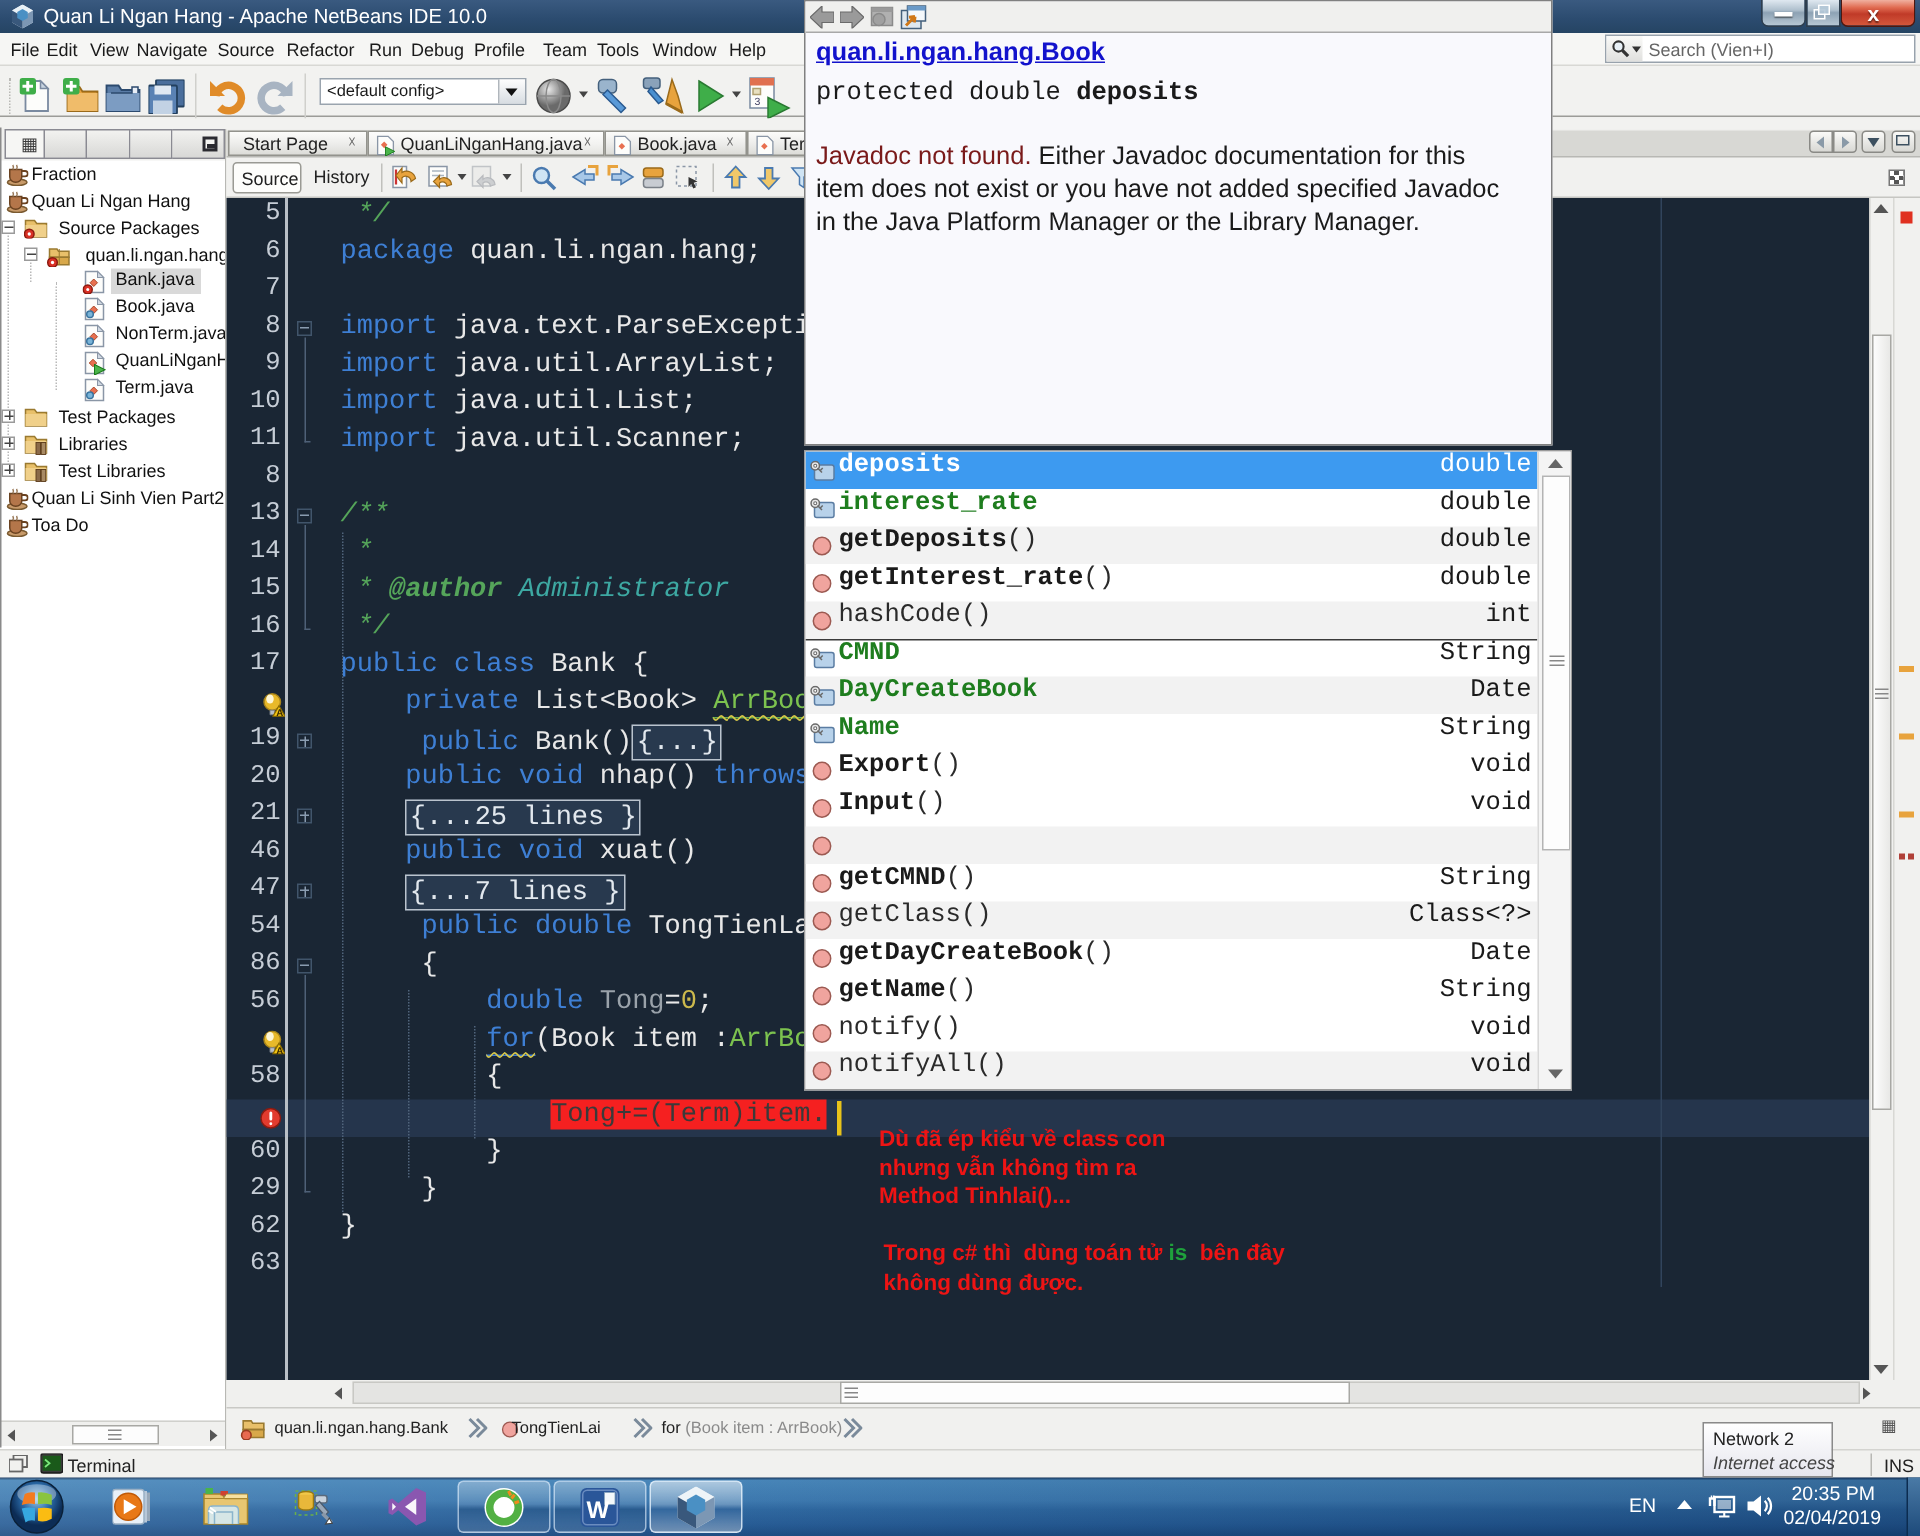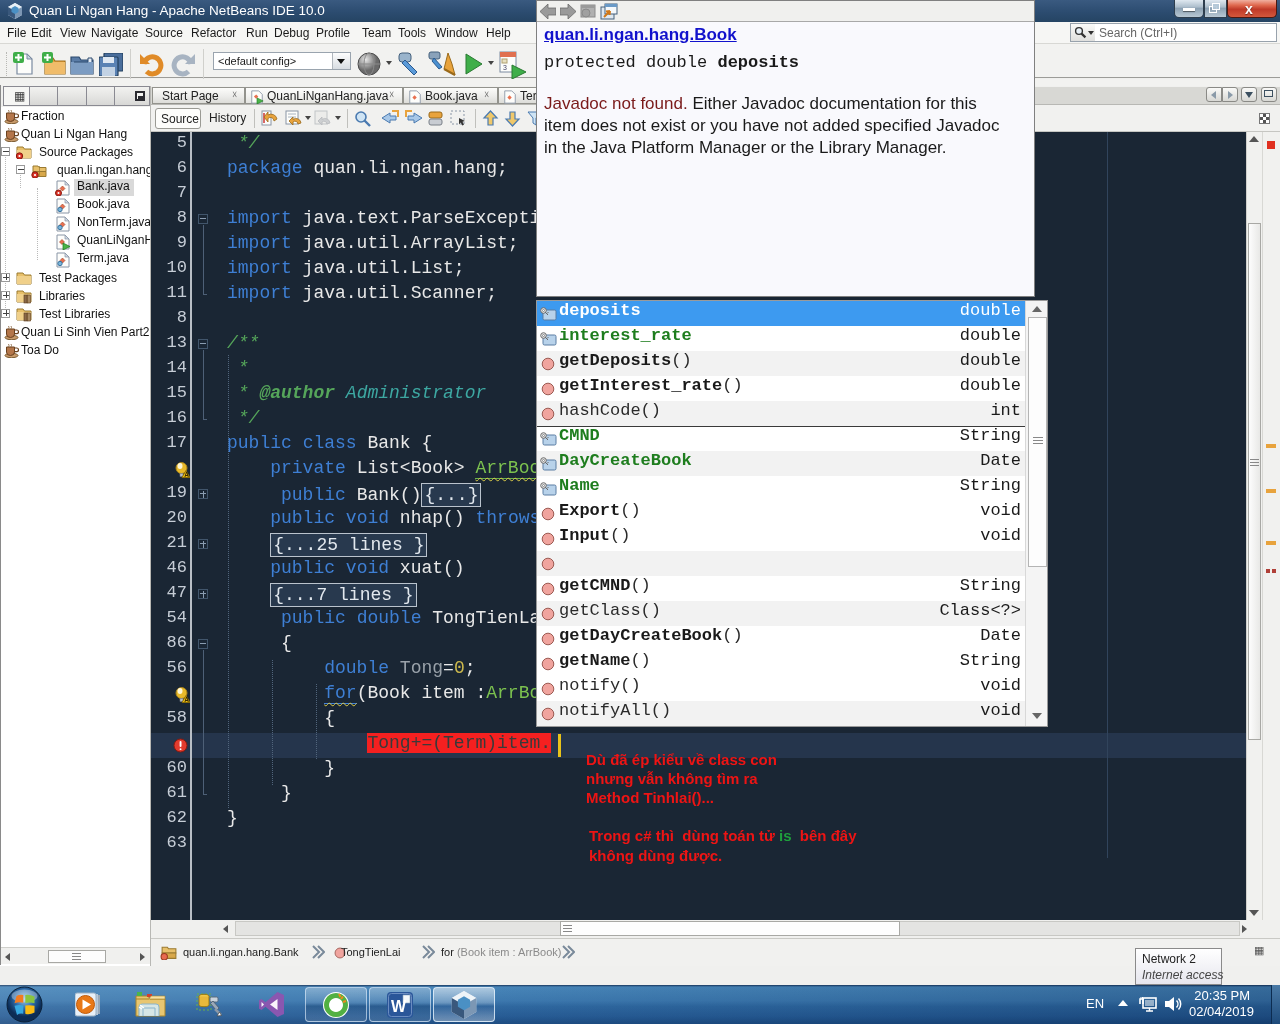--- a/index.html
+++ b/index.html
@@ -65,21 +65,21 @@
       <div class="mi ab" style="left:435px;top:4px">Window</div>
       <div class="mi ab" style="left:486px;top:4px">Help</div>
 
  <div class="ab" style="left:1070px;top:1px;width:207px;height:19px;background:#fff;border:1px solid #98a2ac">
   <div class="ab" style="left:0;top:0;width:24px;height:17px;background:linear-gradient(180deg,#fafaf8,#e0e0de)"></div>
   <svg class="ab" style="left:3px;top:2px" width="13" height="13" viewBox="0 0 13 13">
           <circle cx="5" cy="5" r="3.4" fill="#e8f0f6" stroke="#333" stroke-width="1.4"></circle>
           <line x1="7.6" y1="7.6" x2="11.4" y2="11.4" stroke="#333" stroke-width="2.2"></line>
         </svg>
   <div class="ab" style="left:17px;top:7px;width:0;height:0;border-left:3px solid transparent;border-right:3px solid transparent;border-top:4px solid #333"></div>
-  <div class="ab" style="left:28px;top:2px;font-size:12px;color:#666">Search (Ctrl+I)</div>
+  <div class="ab" style="left:28px;top:2px;font-size:12px;color:#666">Search (Vien+I)</div>
  </div>
 </div>
 
 <div class="ab" id="toolbar" style="left:0;top:44px;width:1280px;height:34px;background:#f2f2f0;border-bottom:1px solid #9c9c98">
 
  <svg class="ab" style="left:13px;top:8px" width="22" height="24" viewBox="0 0 22 24">
         <path d="M4 2h10l5 5v15H4z" fill="#fdfdfb" stroke="#7a8aa0" stroke-width="1.2"></path>
         <path d="M14 2l5 5h-5z" fill="#c8d4e0" stroke="#7a8aa0" stroke-width="1"></path>
         <rect x="0" y="0" width="11" height="11" rx="2" fill="#3fae49"></rect>
         <path d="M5.5 2v7M2 5.5h7" stroke="#fff" stroke-width="2"></path>
@@ -467,21 +467,21 @@
  <div class="ln" style="top:351px">19</div>
  <div class="ln" style="top:376px">20</div>
  <div class="ln" style="top:401px">21</div>
  <div class="ln" style="top:426px">46</div>
  <div class="ln" style="top:451px">47</div>
  <div class="ln" style="top:476px">54</div>
  <div class="ln" style="top:501px">86</div>
  <div class="ln" style="top:526px">56</div>
  <div class="ln" style="top:576px">58</div>
  <div class="ln" style="top:626px">60</div>
- <div class="ln" style="top:651px">61</div>
+ <div class="ln" style="top:651px">29</div>
  <div class="ln" style="top:676px">62</div>
  <div class="ln" style="top:701px">63</div>
 
  <svg class="ab" style="left:24px;top:330px" width="15" height="17" viewBox="0 0 15 17">
         <circle cx="6.5" cy="6" r="5.5" fill="#e8b92a" stroke="#a8841a"></circle>
         <ellipse cx="5" cy="4" rx="2.5" ry="3" fill="#fdf6d8"></ellipse>
         <path d="M5 11.5 h3 v3 h-3 z" fill="#b8bec6" stroke="#7a8088" stroke-width=".6"></path>
         <path d="M11 8.5 l4 7 h-8 z" fill="#f4c513" stroke="#8a6a00" stroke-width=".8"></path>
         <text x="9.2" y="15.4" font-size="6.5" font-weight="bold" fill="#3a2a00" font-family="Liberation Sans">A</text>
       </svg>
@@ -703,20 +703,34 @@
  <div class="ab" style="left:190px;top:7px;font-size:11px;color:#222">TongTienLai</div>
  <svg class="ab" style="left:270px;top:6px" width="14" height="14" viewBox="0 0 14 14">
         <path d="M2 1 l6 6 -6 6 M7 1 l6 6 -6 6" fill="none" stroke="#7a8a9a" stroke-width="2"></path>
       </svg>
  <div class="ab" style="left:290px;top:7px;font-size:11px;color:#222">for <span style="color:#8a8a8a">(Book item : ArrBook)</span></div>
  <svg class="ab" style="left:410px;top:6px" width="14" height="14" viewBox="0 0 14 14">
         <path d="M2 1 l6 6 -6 6 M7 1 l6 6 -6 6" fill="none" stroke="#7a8a9a" stroke-width="2"></path>
       </svg>
  <div class="ab" style="left:1103px;top:5px;font-size:11px;color:#555">▦</div>
 </div>
+<div class="ab" id="statusbar" style="left:0;top:966px;width:1280px;height:19px;background:#f1f1ef;border-top:1px solid #d4d4d0">
+ <svg class="ab" style="left:6px;top:3px" width="13" height="12" viewBox="0 0 13 12">
+        <rect x="0" y="3" width="9" height="8" fill="none" stroke="#666" stroke-width="1.2"></rect>
+        <path d="M3 3 V0 H12 V8 H9" fill="none" stroke="#666" stroke-width="1.2"></path>
+      </svg>
+ <svg class="ab" style="left:27px;top:2px" width="15" height="14" viewBox="0 0 15 14">
+        <rect x="0" y="0" width="15" height="13" rx="2" fill="#3a3a3a" stroke="#1a1a1a"></rect>
+        <rect x="1.5" y="1.5" width="12" height="10" fill="#1a5a1a"></rect>
+        <path d="M3 4 l3 2.5 -3 2.5" stroke="#7ae87a" fill="none" stroke-width="1.2"></path>
+      </svg>
+ <div class="ab" style="left:45px;top:3px;font-size:12px;color:#222">Terminal</div>
+ <div class="ab" style="left:1247px;top:2px;width:1px;height:15px;background:#b8b8b4"></div>
+ <div class="ab" style="left:1256px;top:3px;font-size:12px;color:#222">INS</div>
+</div>
 <div class="ab" id="tooltip" style="left:1135px;top:948px;width:87px;height:37px;background:linear-gradient(180deg,#ffffff,#e6e6ee);border:1px solid #8a8a8a;z-index:60">
  <div class="ab" style="left:6px;top:3px;font-size:12px;color:#222;white-space:nowrap">Network  2</div>
  <div class="ab" style="left:6px;top:19px;font-size:12px;font-style:italic;color:#444;white-space:nowrap">Internet access</div>
 </div>
 <div class="ab" id="taskbar" style="left:0;top:985px;width:1280px;height:39px;background:linear-gradient(180deg,#16355c 0%,#4584b8 5%,#3a77ae 40%,#2c669f 55%,#245a94 80%,#1a4a80 100%)">
  <div class="ab" style="left:0;top:0;width:1280px;height:39px;background:linear-gradient(90deg,rgba(255,255,255,.10) 0%,rgba(255,255,255,.02) 35%,rgba(0,15,45,.10) 70%,rgba(0,15,45,.22) 100%)"></div>
 
  <svg class="ab" style="left:6px;top:1px" width="37" height="37" viewBox="0 0 37 37">
   <defs>
           <radialGradient id="orb" cx="50%" cy="35%">

